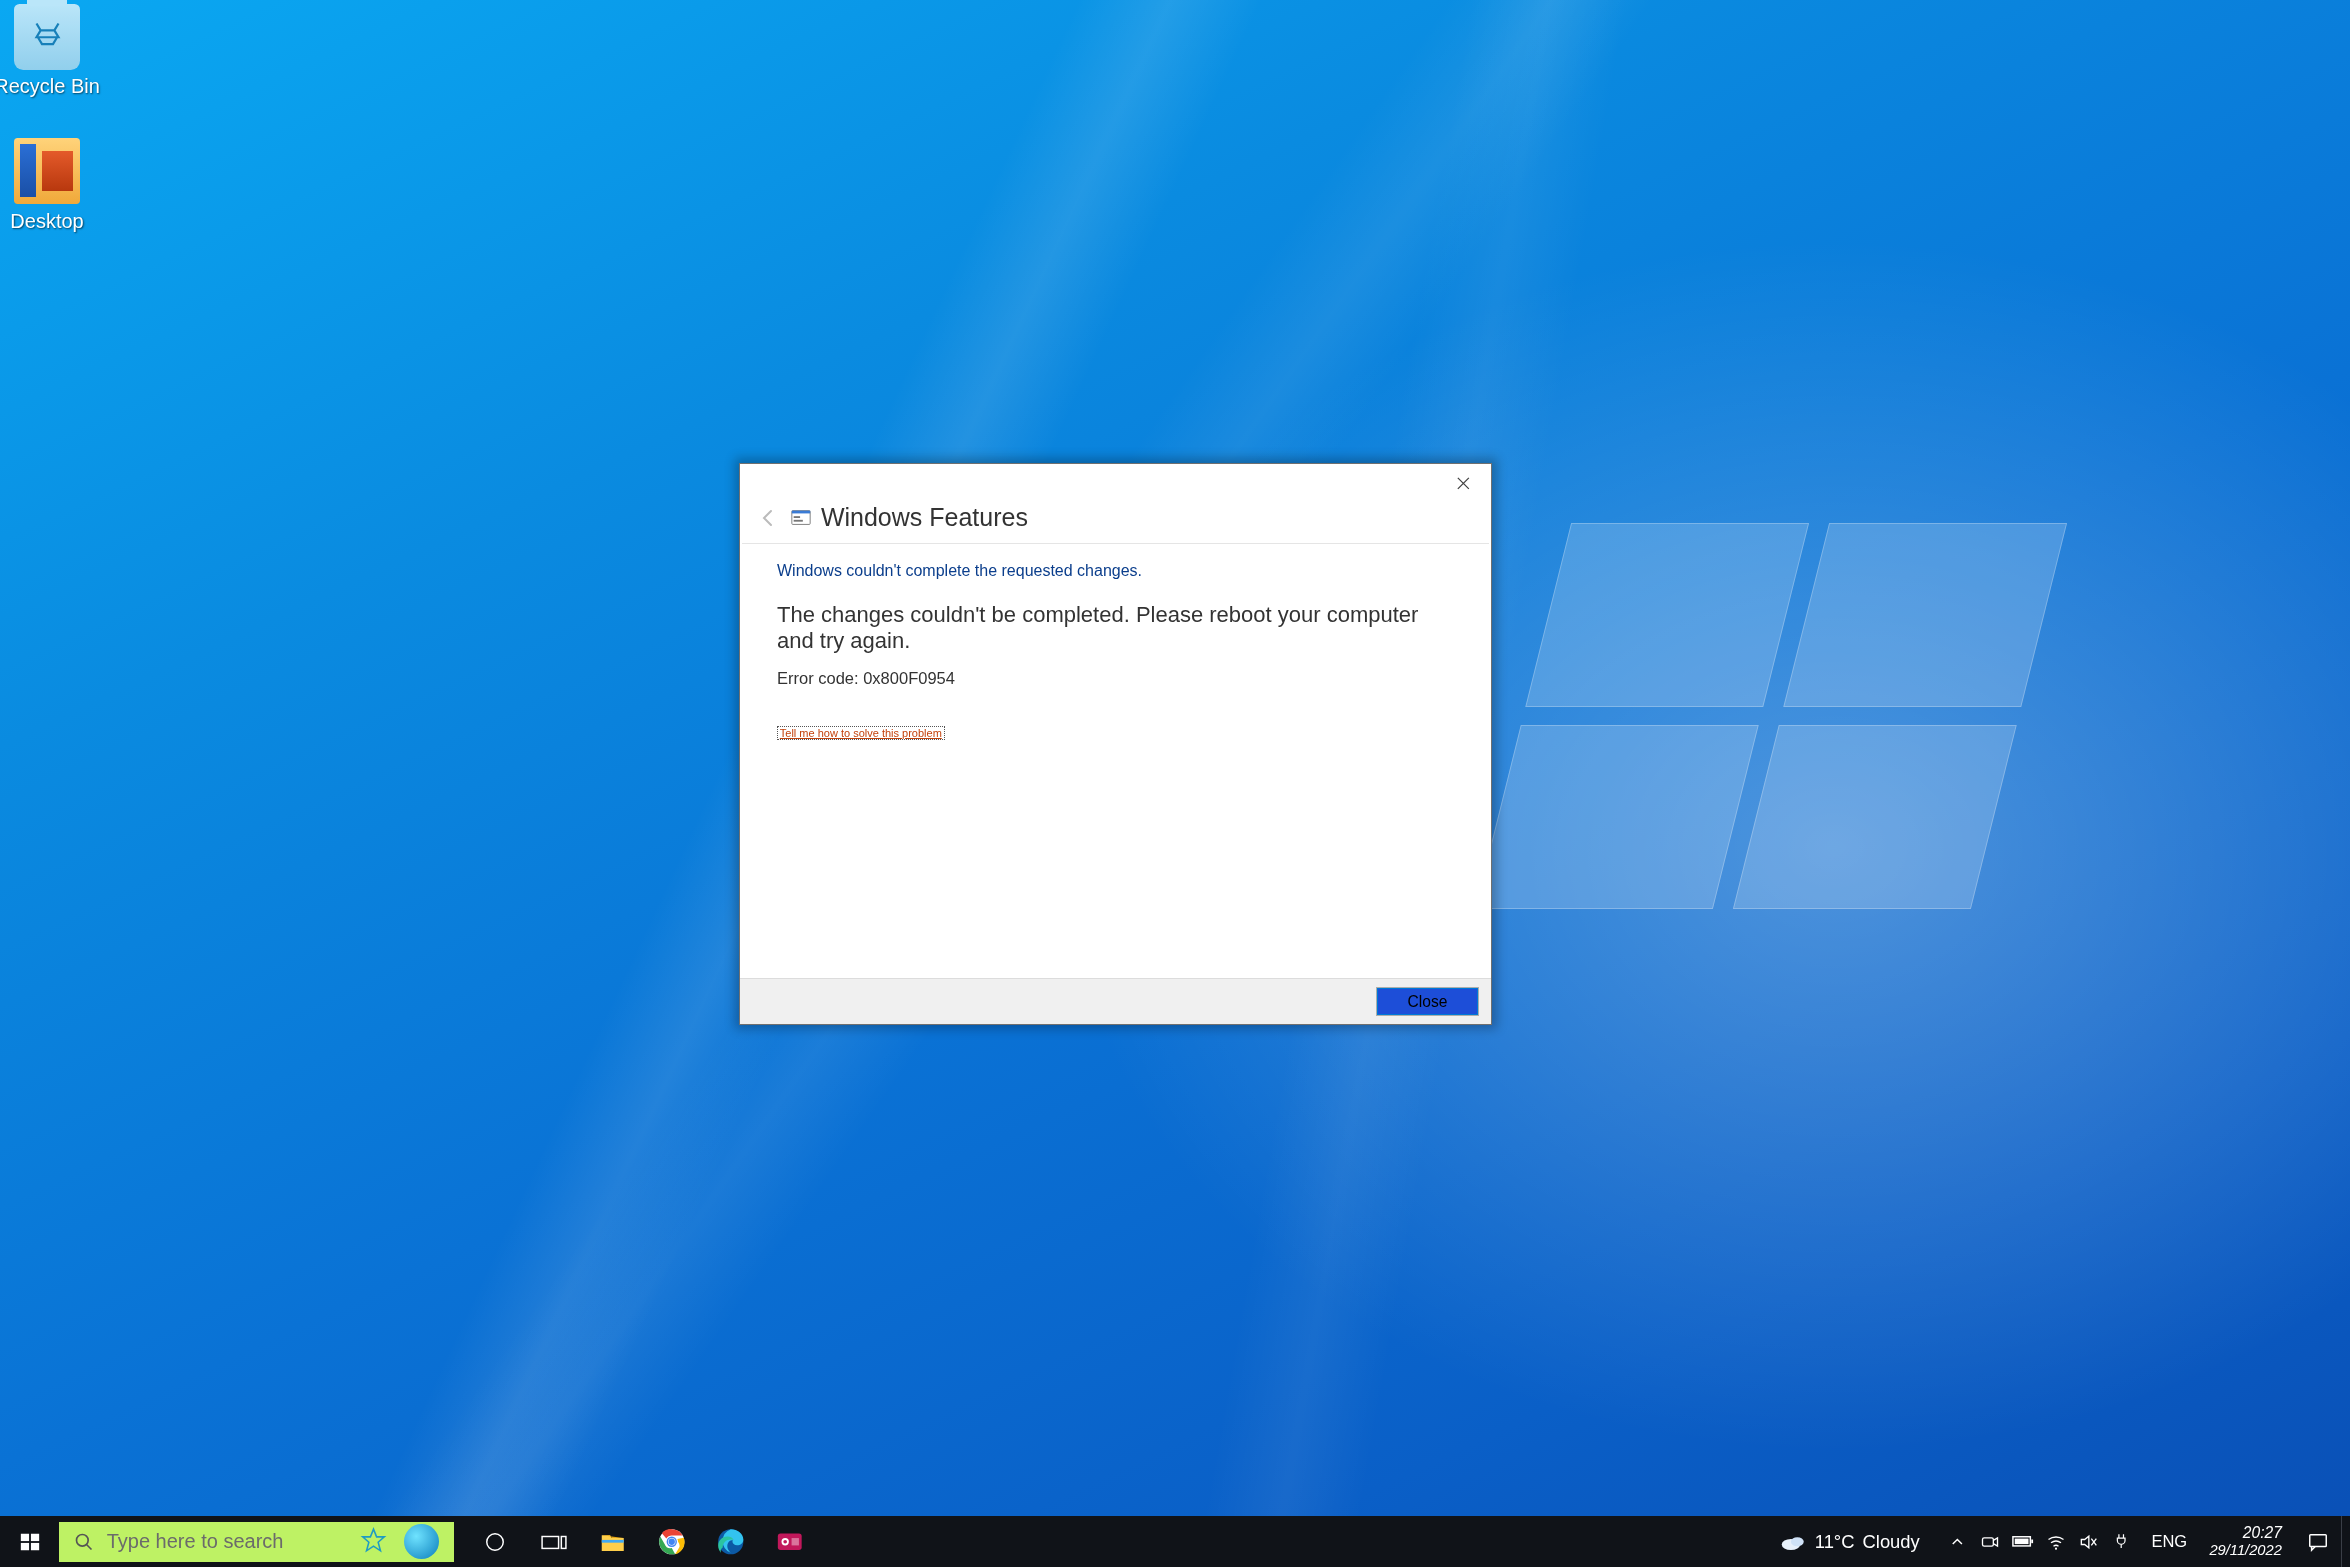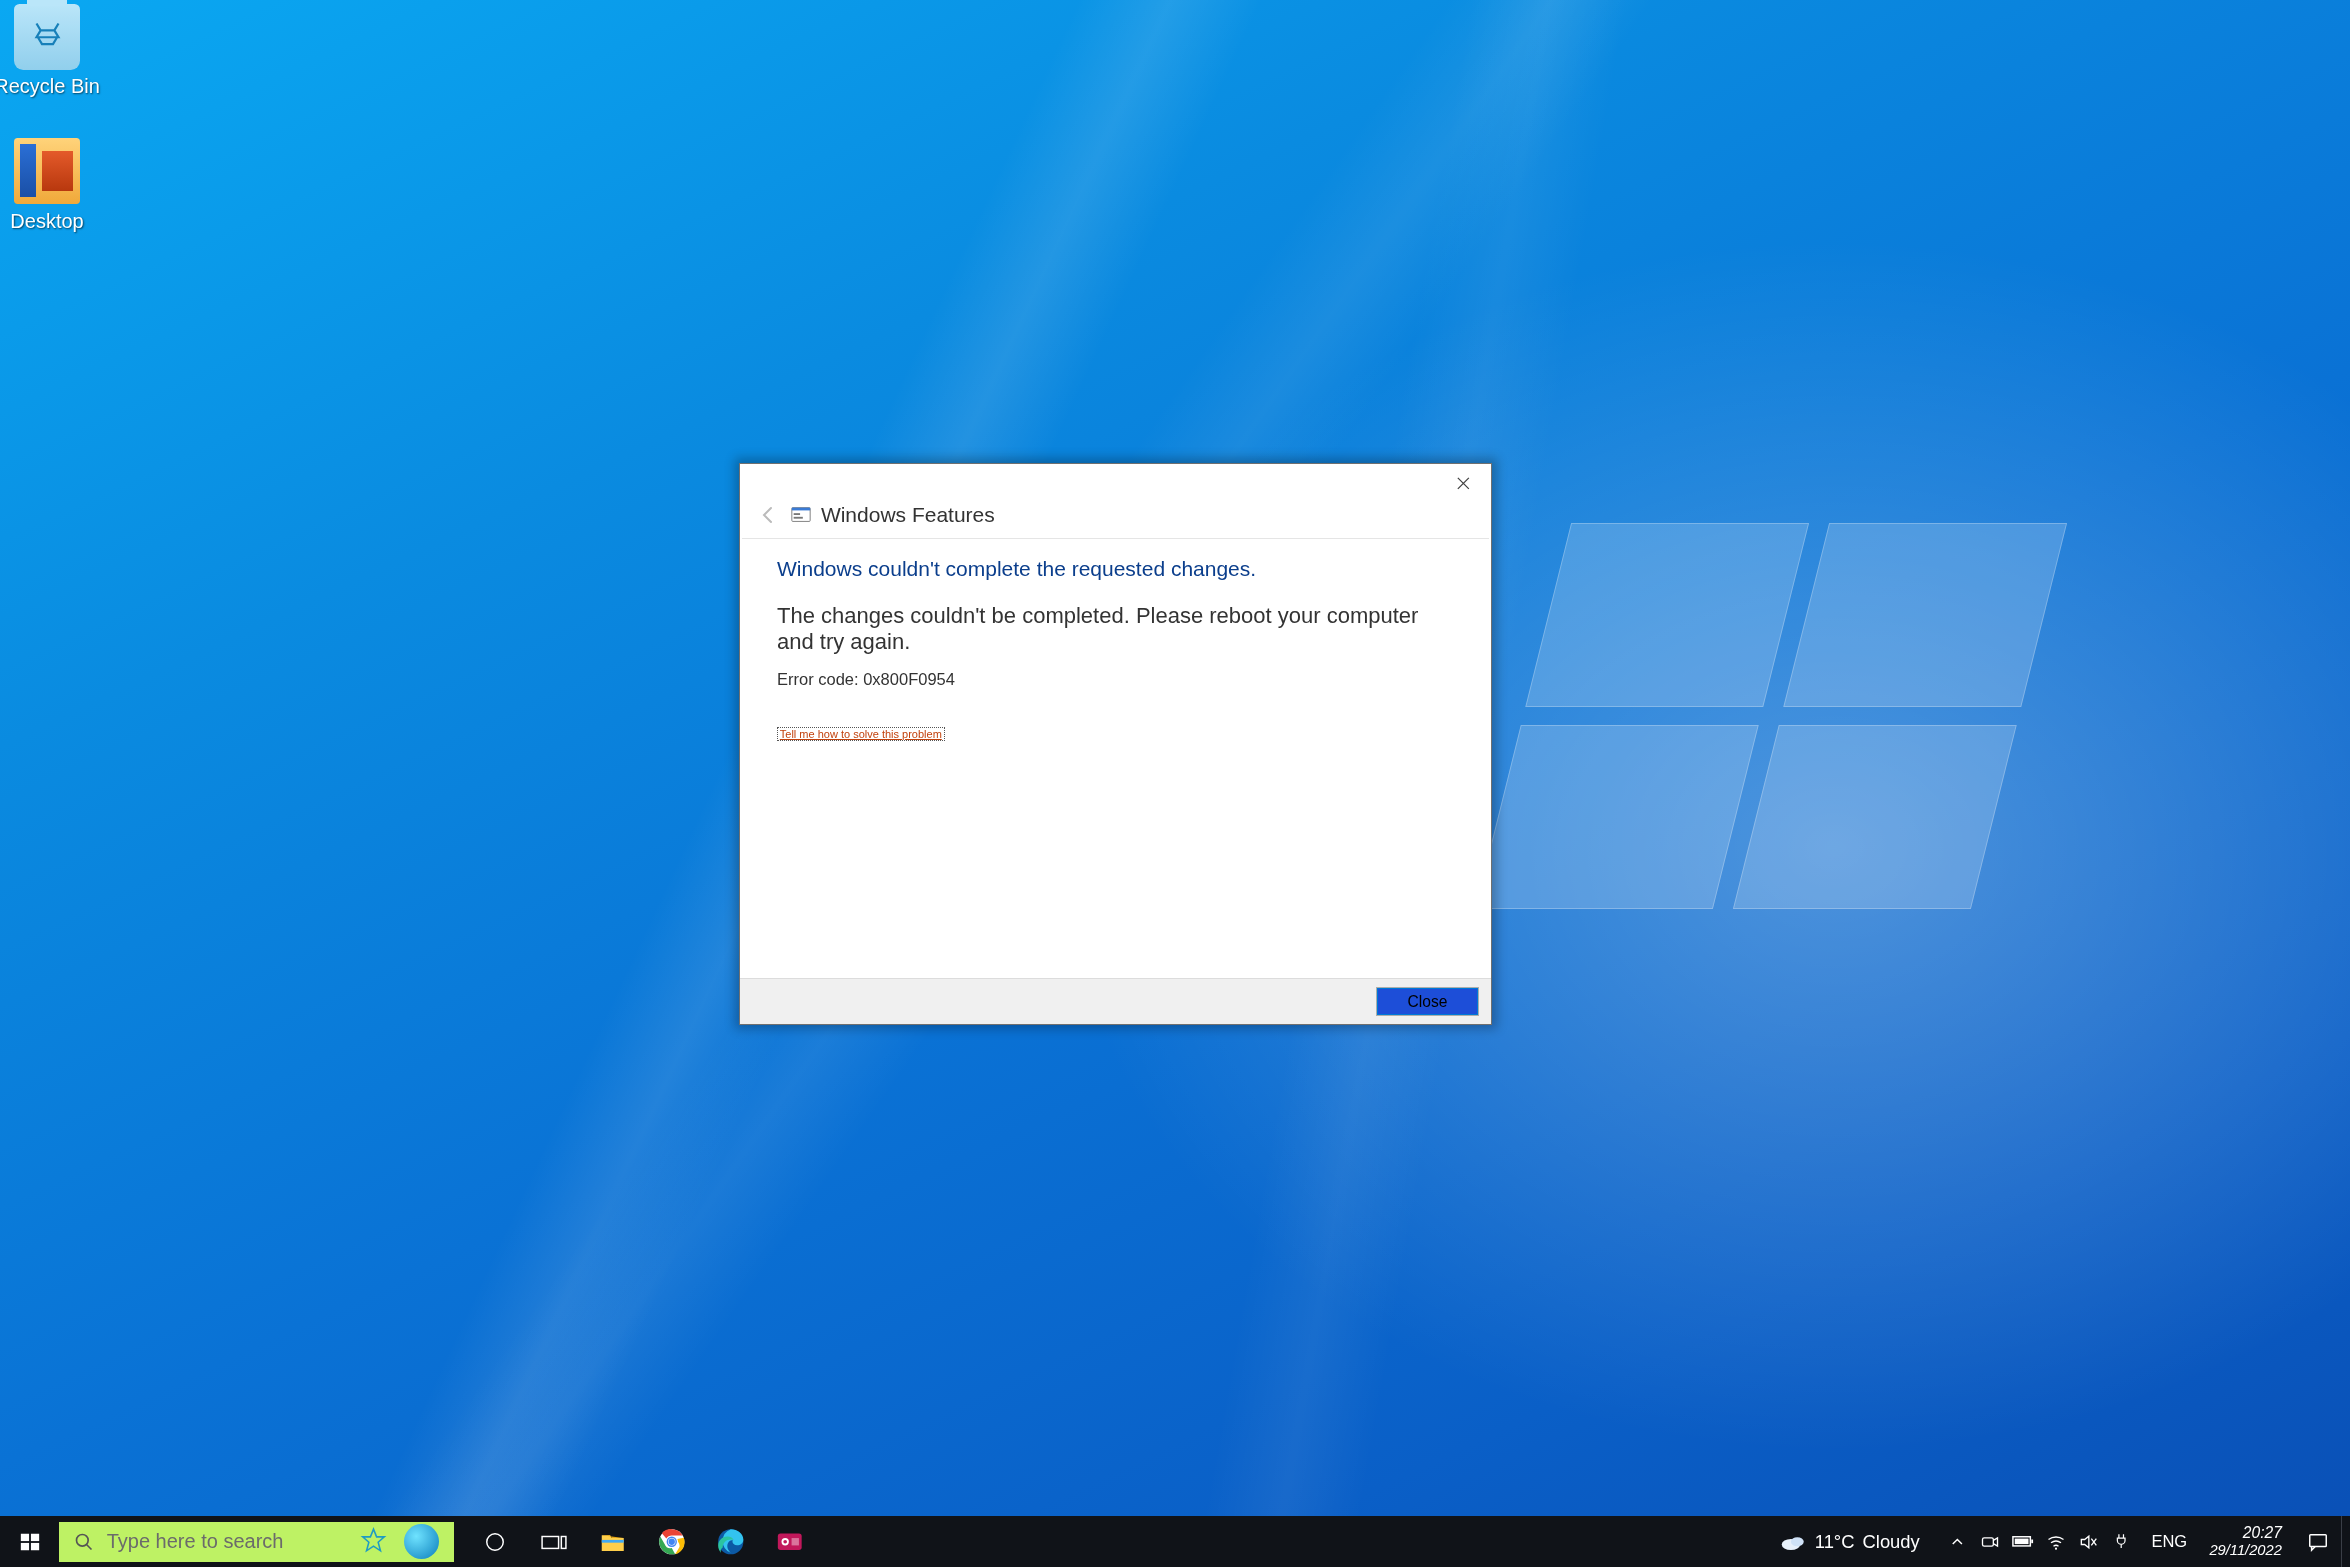--- a/index.html
+++ b/index.html
@@ -52,26 +52,26 @@
   .dialog { position:absolute; left:739px; top:463px; width:753px; height:562px;
             background:#fff; border:0.9px solid #707070; display:flex; flex-direction:column; }
 
   .dlg-top { height:39px; display:flex; align-items:center; justify-content:flex-end; }
   .dlg-close { width:55px; height:100%; display:flex; align-items:center; justify-content:center;
                font-size:18.4px; color:#555; cursor:pointer; }
 
   .dlg-head { display:flex; align-items:center; gap:9.2px; padding: 0 16.5px 5.5px 16.5px; color:#333; }
   .dlg-back { width:24px; height:24px; color:#bbb; }
   .dlg-title-ico { width:22px; height:22px; }
-  .dlg-title { font-size:21px; }
+  .dlg-title { font-size:25px; }
 
   .dlg-body-rule { border-top:0.9px solid #e5e5e5; margin: 5.5px 1.8px 0 1.8px; }
 
   .dlg-body { flex:1; padding: 18.4px 37px 9.2px 37px; font-size:16.5px; color:#333; }
-  .dlg-h1 { color:#0b3e8c; font-weight:400; font-size:21px; margin-bottom:22px; }
+  .dlg-h1 { color:#0b3e8c; font-weight:400; font-size:16px; margin-bottom:22px; }
   .dlg-msg { font-size:22px; margin-bottom:14.7px; }
   .dlg-err { font-size:16.5px; margin-bottom:34px; }
   .dlg-link { display:inline-block; color:#c2410c; text-decoration:underline;
               border:0.9px dotted #555; padding:0 1.8px; font-size:11px; cursor:pointer; }
 
   .dlg-foot { height:46px; background:#f0f0f0; border-top:0.9px solid #dcdcdc;
               display:flex; align-items:center; justify-content:flex-end; padding-right:13px; }
   .dlg-btn { min-width:101px; height:27.5px; background:#1d4ed8; border:0.9px solid #0078d7;
              outline:0.9px solid #adadad; font-size:15.6px; cursor:pointer;
              display:flex; align-items:center; justify-content:center; }

